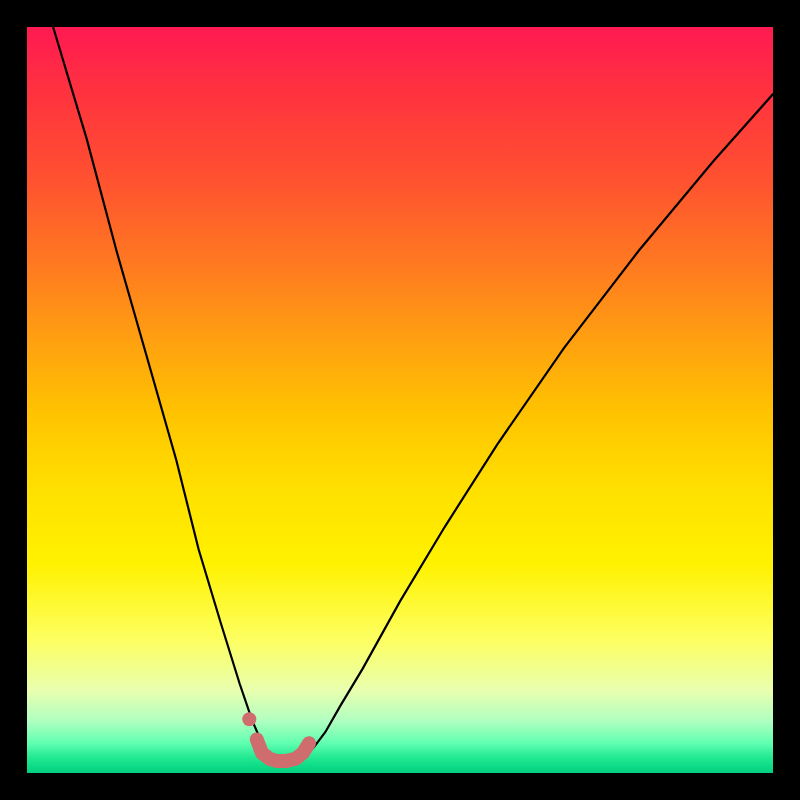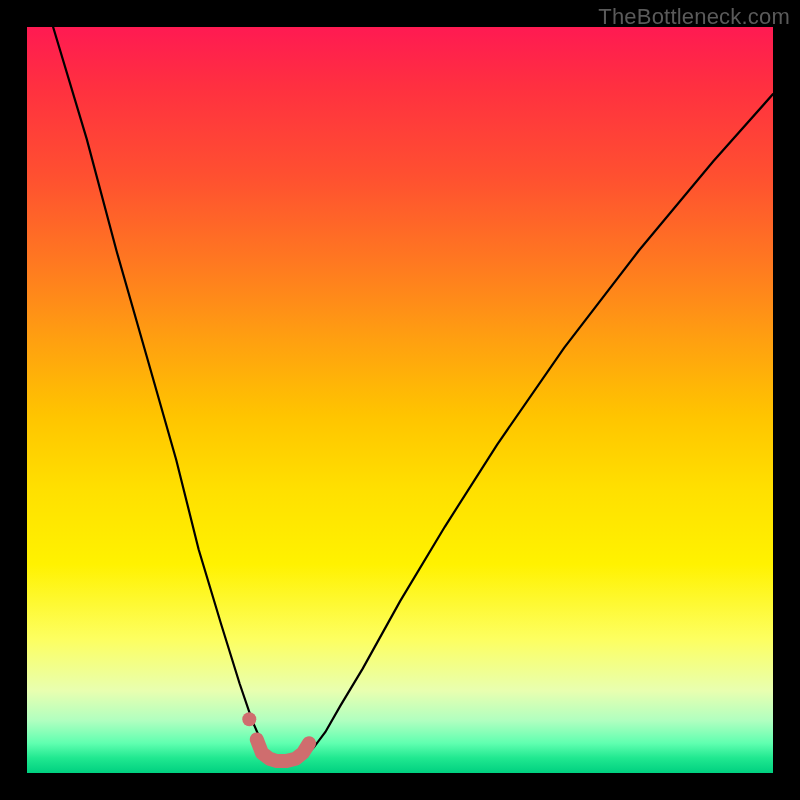--- a/index.html
+++ b/index.html
@@ -60,21 +60,20 @@
     stroke-linecap: round;
     stroke-linejoin: round;
   }
   .dot {
     fill: #cf6d6e;
   }
 </style>
 </head>
 <body>
 <div class="stage">
-  <div class="watermark">TheBottleneck.com</div>
   <div class="plot-area">
     <svg class="curves" viewBox="0 0 746 746">
       <path id="curve-path" class="curve-line" d="M26.1 0.0 L59.7 111.9 L89.5 223.8 L119.4 328.2 L149.2 432.7 L171.6 522.2 L194.0 596.8 L212.6 656.5 L225.3 693.8 L235.0 716.2 L242.5 728.8 L249.9 734.1 L258.9 734.8 L268.6 734.1 L277.5 729.6 L287.2 719.9 L298.4 705.0 L313.3 678.9 L335.7 641.6 L373.0 574.4 L417.8 499.8 L470.0 417.8 L537.1 320.8 L611.7 223.8 L686.3 134.3 L746.0 67.1"></path>
       <path id="bump-path" class="bump" d="M229.8 712.4 L235.0 725.9 L242.5 731.8 L249.9 734.1 L258.9 734.1 L268.6 731.8 L276.0 725.9 L282.0 716.2"></path>
       <circle id="dot-el" class="dot" r="7" cx="222.3" cy="692.3"></circle>
     </svg>
   </div>
 </div>
 
 </body></html>

